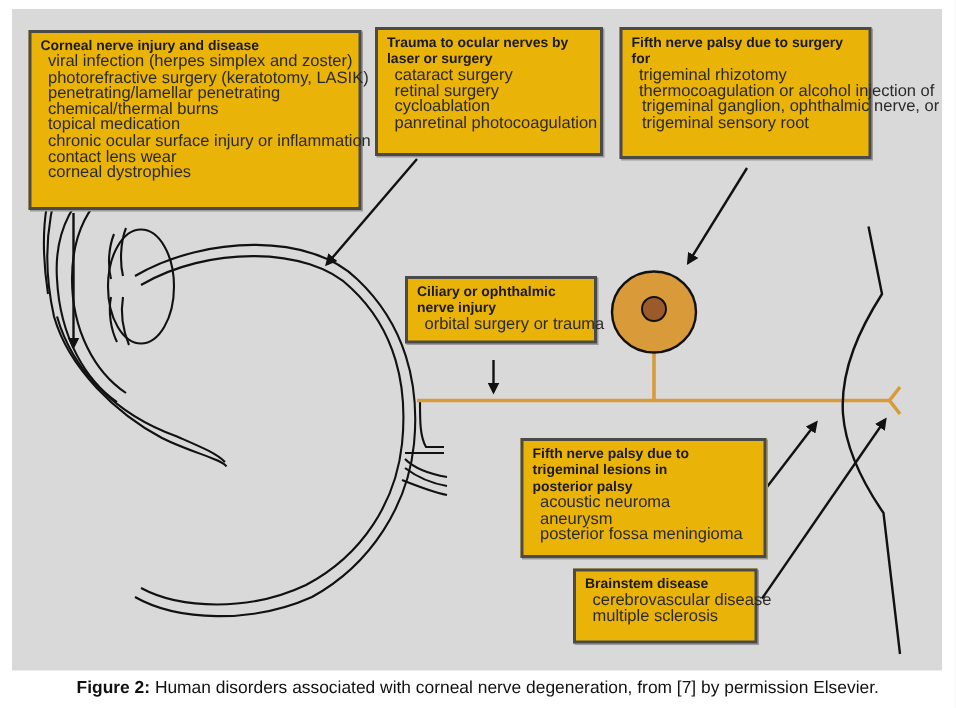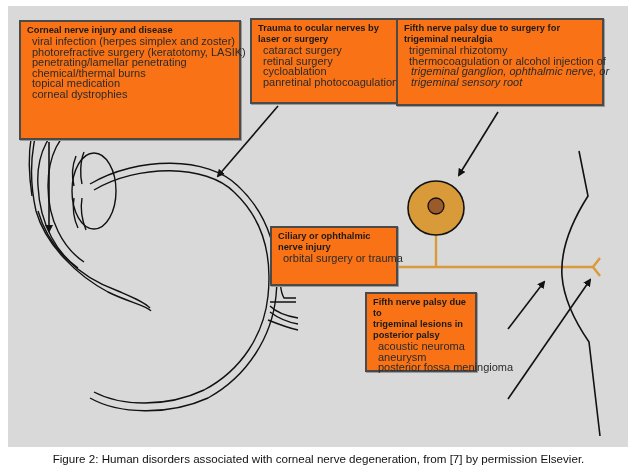--- a/index.html
+++ b/index.html
@@ -1,24 +1,24 @@
 <!DOCTYPE html>
 <html><head>
   <meta charset="utf-8">
   <style>
     html, body { margin: 0; padding: 0; background: #ffffff; }
     body { width: 637px; height: 472px; position: relative; overflow: hidden; font-family: "Liberation Sans", sans-serif; }
     #figure { position: absolute; left: 8px; top: 6px; width: 620px; height: 441px; background: #d9d9d9; }
     #art { position: absolute; left: 0; top: 0; }
-    .box { position: absolute; background: #f97316; border: 2px solid #4a4a4a; box-shadow: 1px 1px 0 #9a9a9a; padding: 3px 6px 3px 6px; box-sizing: border-box; color: #1a1a1a; }
+    .box { position: absolute; background: #eab308; border: 2px solid #4a4a4a; box-shadow: 1px 1px 0 #9a9a9a; padding: 3px 6px 3px 6px; box-sizing: border-box; color: #1a1a1a; }
     .box .ttl { font-weight: bold; font-size: 9.3px; line-height: 11px; display: block; }
     .box .it { font-size: 11px; line-height: 10.6px; display: block; padding-left: 5px; color: #2a2a2a; white-space: nowrap; }
-    .box .it.sub { padding-left: 7px; font-style: italic; }
+    .box .it.sub { padding-left: 7px; }
     #caption { position: absolute; left: 0; top: 452px; width: 637px; text-align: center; font-size: 11.6px; color: #111; white-space: nowrap; }
-    #caption b { font-weight: normal; }
+    #caption b { font-weight: bold; }
   </style>
 </head>
 <body>
 
 <div id="figure">
   <svg id="art" width="620" height="441" viewBox="0 0 620 441">
     <defs>
       <marker id="ah" markerWidth="8" markerHeight="8" refX="6" refY="4" orient="auto" markerUnits="userSpaceOnUse">
         <path d="M0,0 L8,4 L0,8 Z" fill="#111"></path>
       </marker>
@@ -66,51 +66,57 @@
     </g>
   </svg>
 
   <div class="box" style="left:11px; top:14px; width:222px; height:120px;">
     <span class="ttl">Corneal nerve injury and disease</span>
     <span class="it">viral infection (herpes simplex and zoster)</span>
     <span class="it">photorefractive surgery (keratotomy, LASIK)</span>
     <span class="it">penetrating/lamellar penetrating</span>
     <span class="it">chemical/thermal burns</span>
     <span class="it">topical medication</span>
+    <span class="it">chronic ocular surface injury or inflammation</span>
+    <span class="it">contact lens wear</span>
     <span class="it">corneal dystrophies</span>
   </div>
 
   <div class="box" style="left:242px; top:12px; width:152px; height:86px;">
     <span class="ttl">Trauma to ocular nerves by</span>
     <span class="ttl">laser or surgery</span>
     <span class="it">cataract surgery</span>
     <span class="it">retinal surgery</span>
     <span class="it">cycloablation</span>
     <span class="it">panretinal photocoagulation</span>
   </div>
 
-  <div class="box" style="left:388px; top:12px; width:208px; height:88px;">
+  <div class="box" style="left:405px; top:12px; width:168px; height:88px;">
     <span class="ttl">Fifth nerve palsy due to surgery for</span>
-    <span class="ttl">trigeminal neuralgia</span>
     <span class="it">trigeminal rhizotomy</span>
     <span class="it">thermocoagulation or alcohol injection of</span>
     <span class="it sub">trigeminal ganglion, ophthalmic nerve, or</span>
     <span class="it sub">trigeminal sensory root</span>
   </div>
 
-  <div class="box" style="left:262px; top:178px; width:128px; height:60px;margin-top:42px;">
+  <div class="box" style="left:262px; top:178px; width:128px; height:45px;">
     <span class="ttl">Ciliary or ophthalmic</span>
     <span class="ttl">nerve injury</span>
     <span class="it">orbital surgery or trauma</span>
   </div>
 
-  <div class="box" style="left:357px; top:286px; width:112px; height:80px;">
+  <div class="box" style="left:339px; top:286px; width:164px; height:80px;">
     <span class="ttl">Fifth nerve palsy due to</span>
     <span class="ttl">trigeminal lesions in</span>
     <span class="ttl">posterior palsy</span>
     <span class="it">acoustic neuroma</span>
     <span class="it">aneurysm</span>
     <span class="it">posterior fossa meningioma</span>
   </div>
 
+  <div class="box" style="left:374px; top:373px; width:123px; height:50px;">
+    <span class="ttl">Brainstem disease</span>
+    <span class="it">cerebrovascular disease</span>
+    <span class="it">multiple sclerosis</span>
+  </div>
 </div>
 
 <div id="caption"><b>Figure 2:</b><span> Human disorders associated with corneal nerve degeneration, from [7] by permission Elsevier.</span></div>
 
 </body></html>

